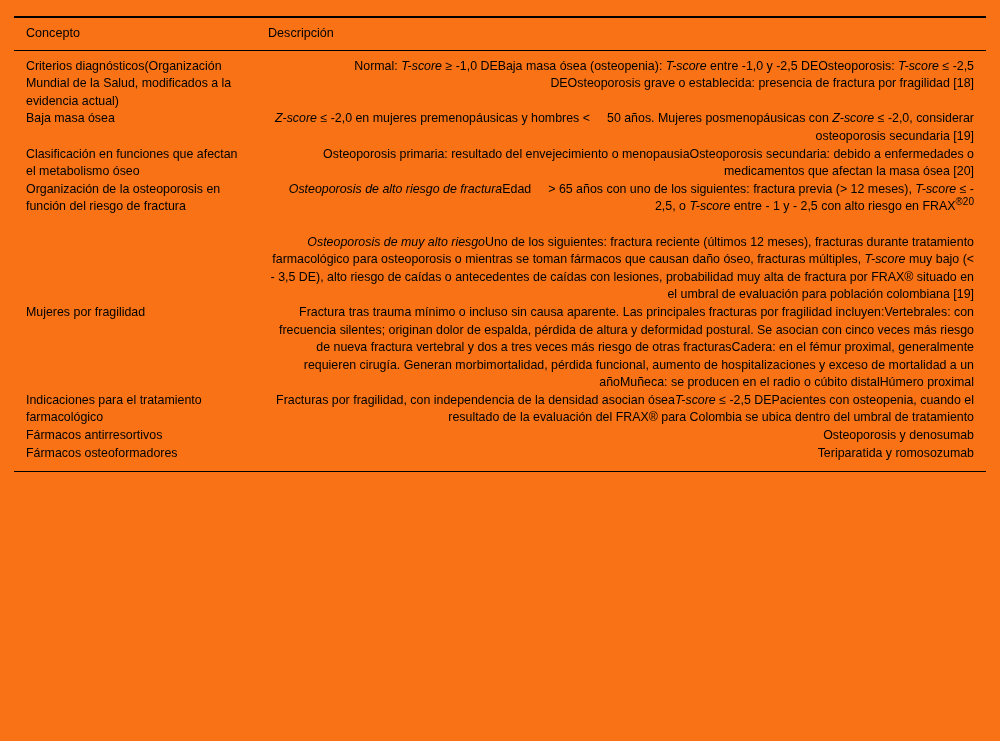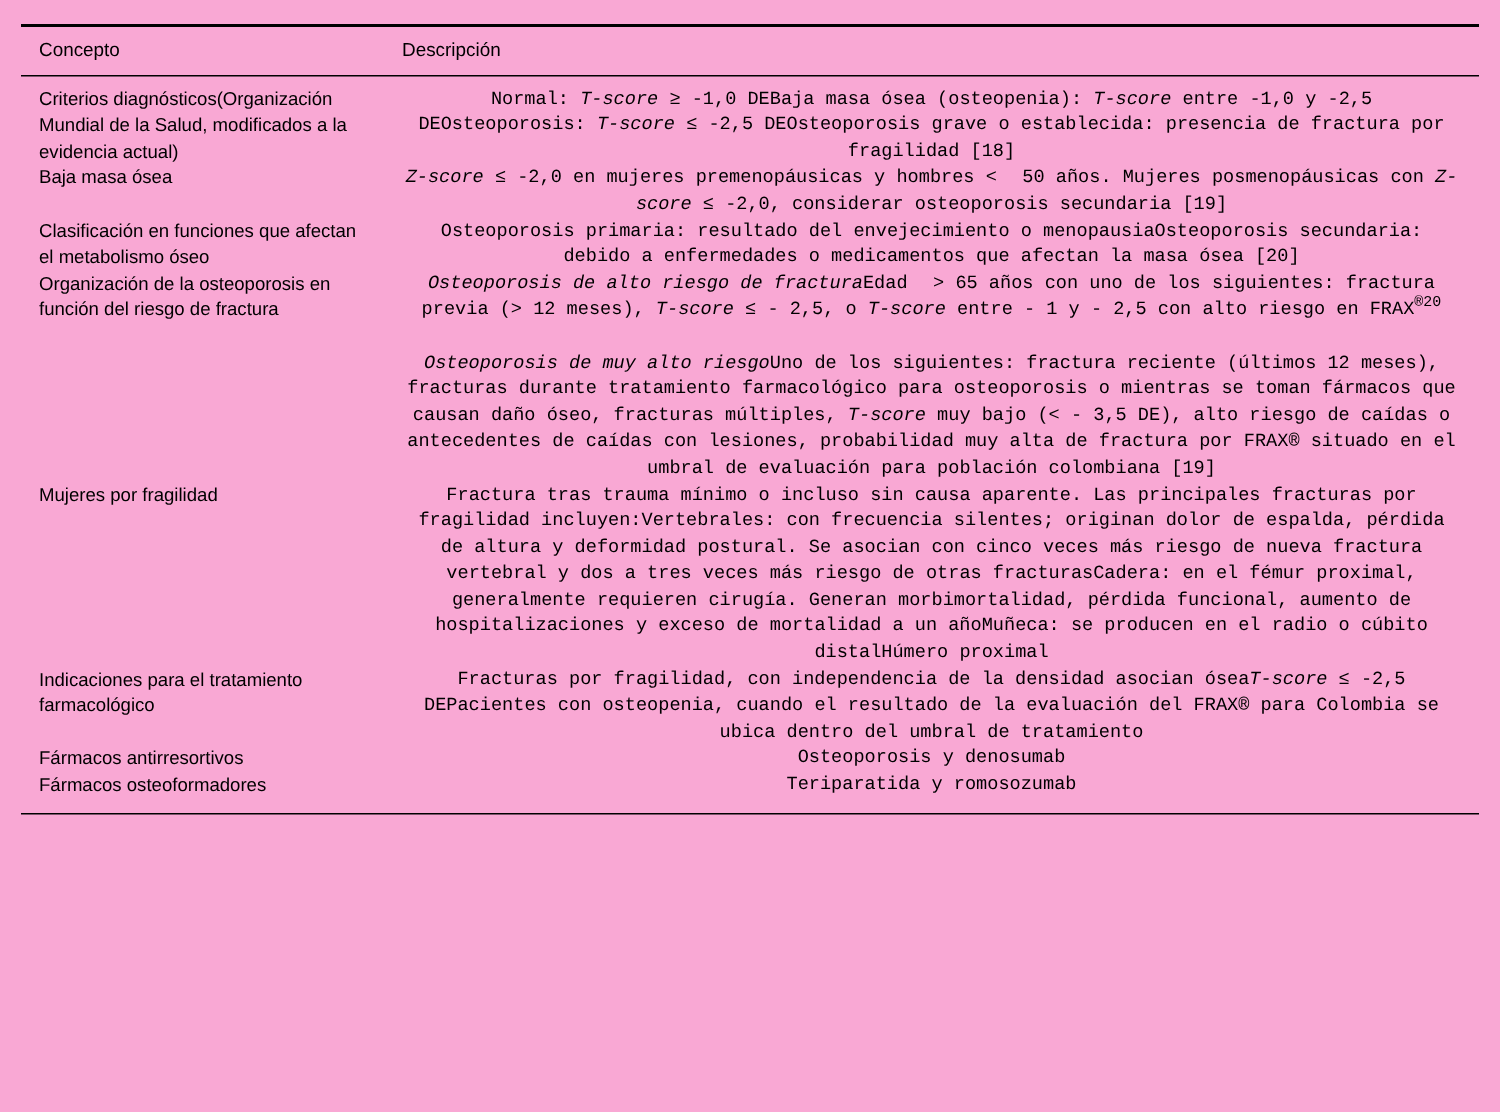--- a/index.html
+++ b/index.html
@@ -14,21 +14,21 @@
     font-family: "Liberation Sans", sans-serif;
     color: #000000;
     -webkit-font-smoothing: antialiased;
   }
 
   .sheet {
     position: relative;
     width: 1000px;
     height: 741px;
     overflow: hidden;
-    background: #f9a8d4;
+    background: #f97316;
   }
 
   .table-wrap {
     position: absolute;
     left: 14px;
     top: 16px;
     width: 972px;
   }
 
   table.concept-table {
@@ -69,22 +69,21 @@
     padding-bottom: 9px;
   }
 
   td.cell-concepto {
     padding-right: 14px !important;
   }
 
   .para {
     margin: 0;
     padding: 0;
-    text-align: center;
-    font-family: Liberation Mono, monospace;
+    text-align: right;
   }
   .para + .para {
     margin-top: 17.6px;
   }
 
   .it { font-style: italic; }
 
   sup.sup-mark {
     font-size: 10px;
     vertical-align: super;

